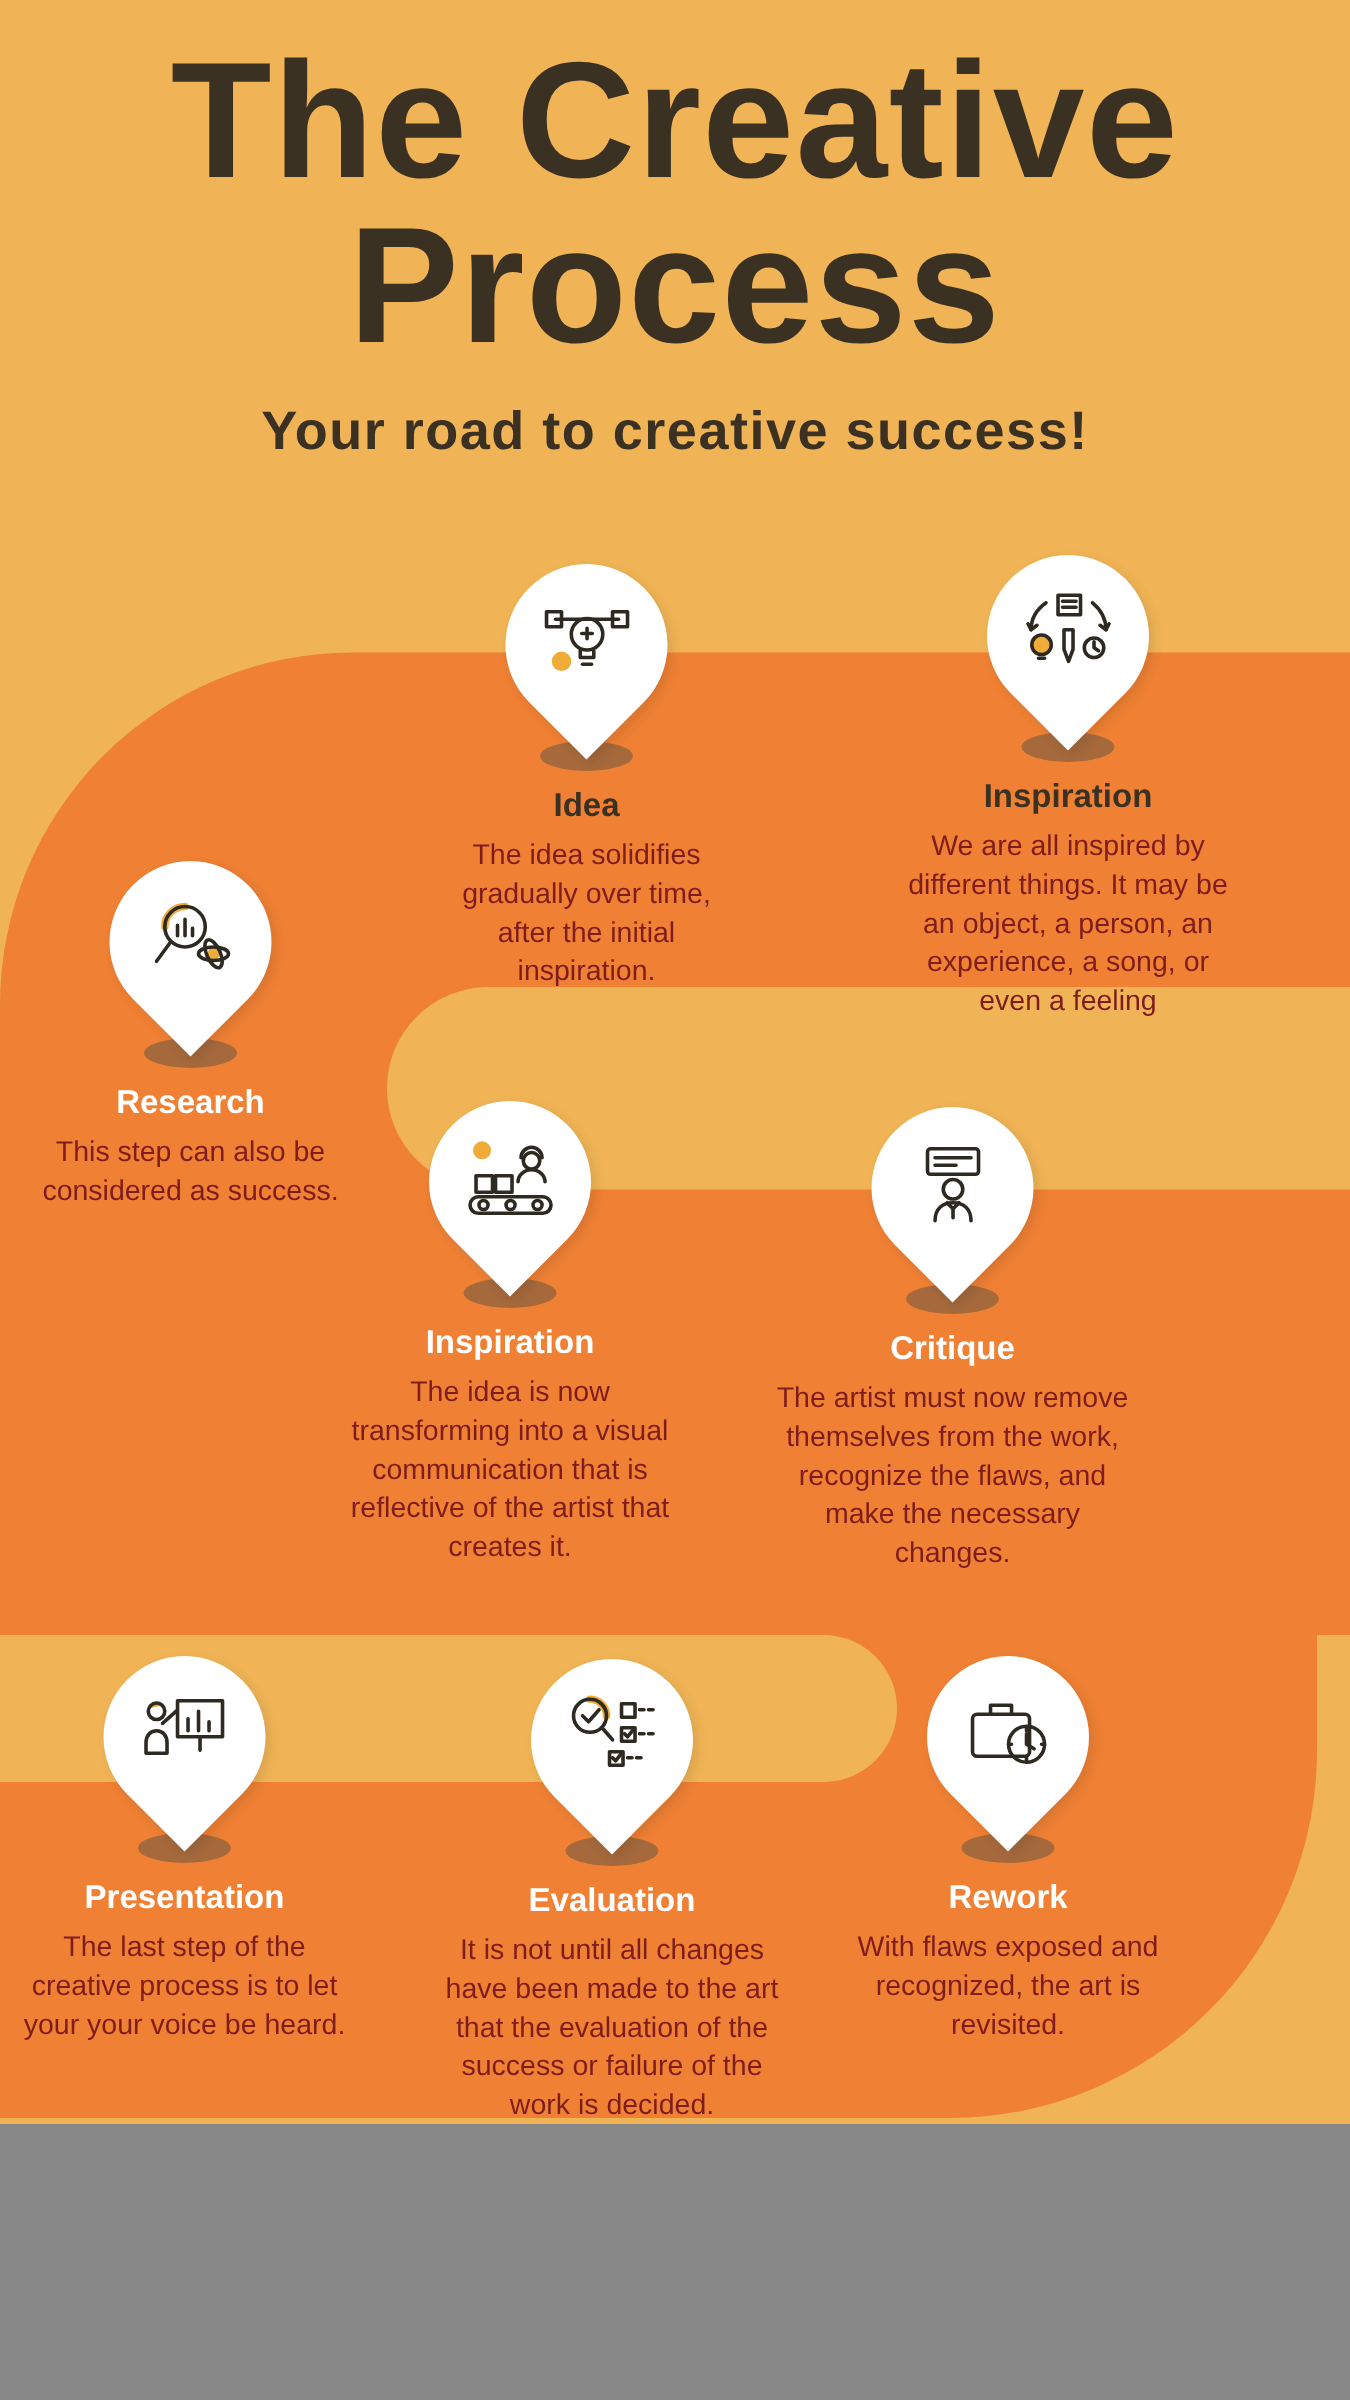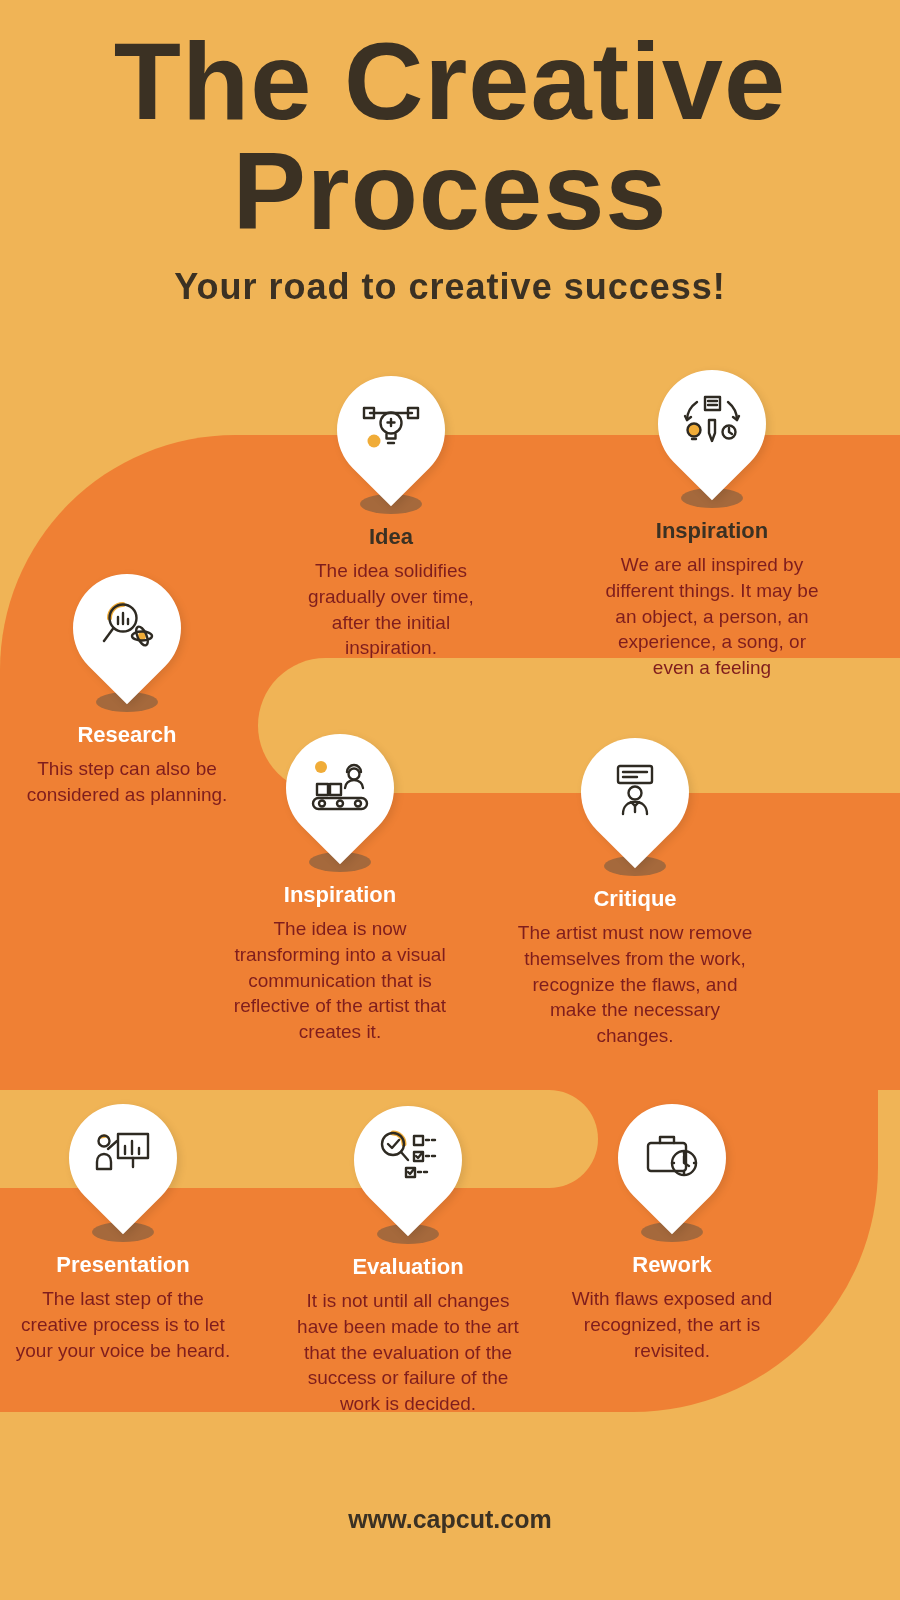--- a/index.html
+++ b/index.html
@@ -1,17 +1,17 @@
 <!DOCTYPE html>
 <html><head>
 <meta charset="utf-8">
 <style>
   html,body { margin:0; padding:0; background:#888; }
   .canvas {
-    position:relative; width:900px; height:1600px; margin:0 auto;
+    position:relative; width:900px; height:1416px; margin:0 auto;
     background:#F0B456; overflow:hidden;
     font-family:"Liberation Sans", sans-serif;
   }
   
   .road  { position:absolute; background:#EF8034; }
   .gap   { position:absolute; background:#F0B456; }
   #road1 { top:435px; left:0; width:900px; height:655px; border-top-left-radius:235px; }
   #road2 { top:793px; left:0; width:878px; height:619px; border-bottom-right-radius:245px; }
   #gap1  { top:658px; left:258px; width:642px; height:135px; border-radius:68px 0 0 68px; }
   #gap2  { top:1090px; left:0; width:598px; height:98px; border-radius:0 49px 49px 0; }
@@ -135,21 +135,21 @@
             <path class="ln" d="M21 26v-7M26 26V15M31 26v-5"></path>
             <path class="ln" d="M16.5 30L7 43" stroke-width="4"></path>
             <circle class="yl" cx="45" cy="38" r="4"></circle>
             <ellipse class="ln" cx="45" cy="38" rx="10" ry="4.5"></ellipse>
             <ellipse class="ln" cx="45" cy="38" rx="10" ry="4.5" transform="rotate(66 45 38)"></ellipse>
           </svg>
         </span>
       </div>
     </div>
     <h3 class="step-title t-light">Research</h3>
-    <p class="step-desc">This step can also be considered as planning.</p>
+    <p class="step-desc">This step can also be considered as success.</p>
   </div>
 
   <div class="step step-production">
     <div class="pin-wrap">
       <div class="pin-shadow"></div>
       <div class="pin">
         <span class="pin-icon">
           <svg width="62" height="56" viewBox="0 0 62 56">
             <circle class="yl" cx="12" cy="9" r="6"></circle>
             <path class="ln" d="M38 14a7 7 0 0 1 14 0" fill="#F0AC38"></path>

